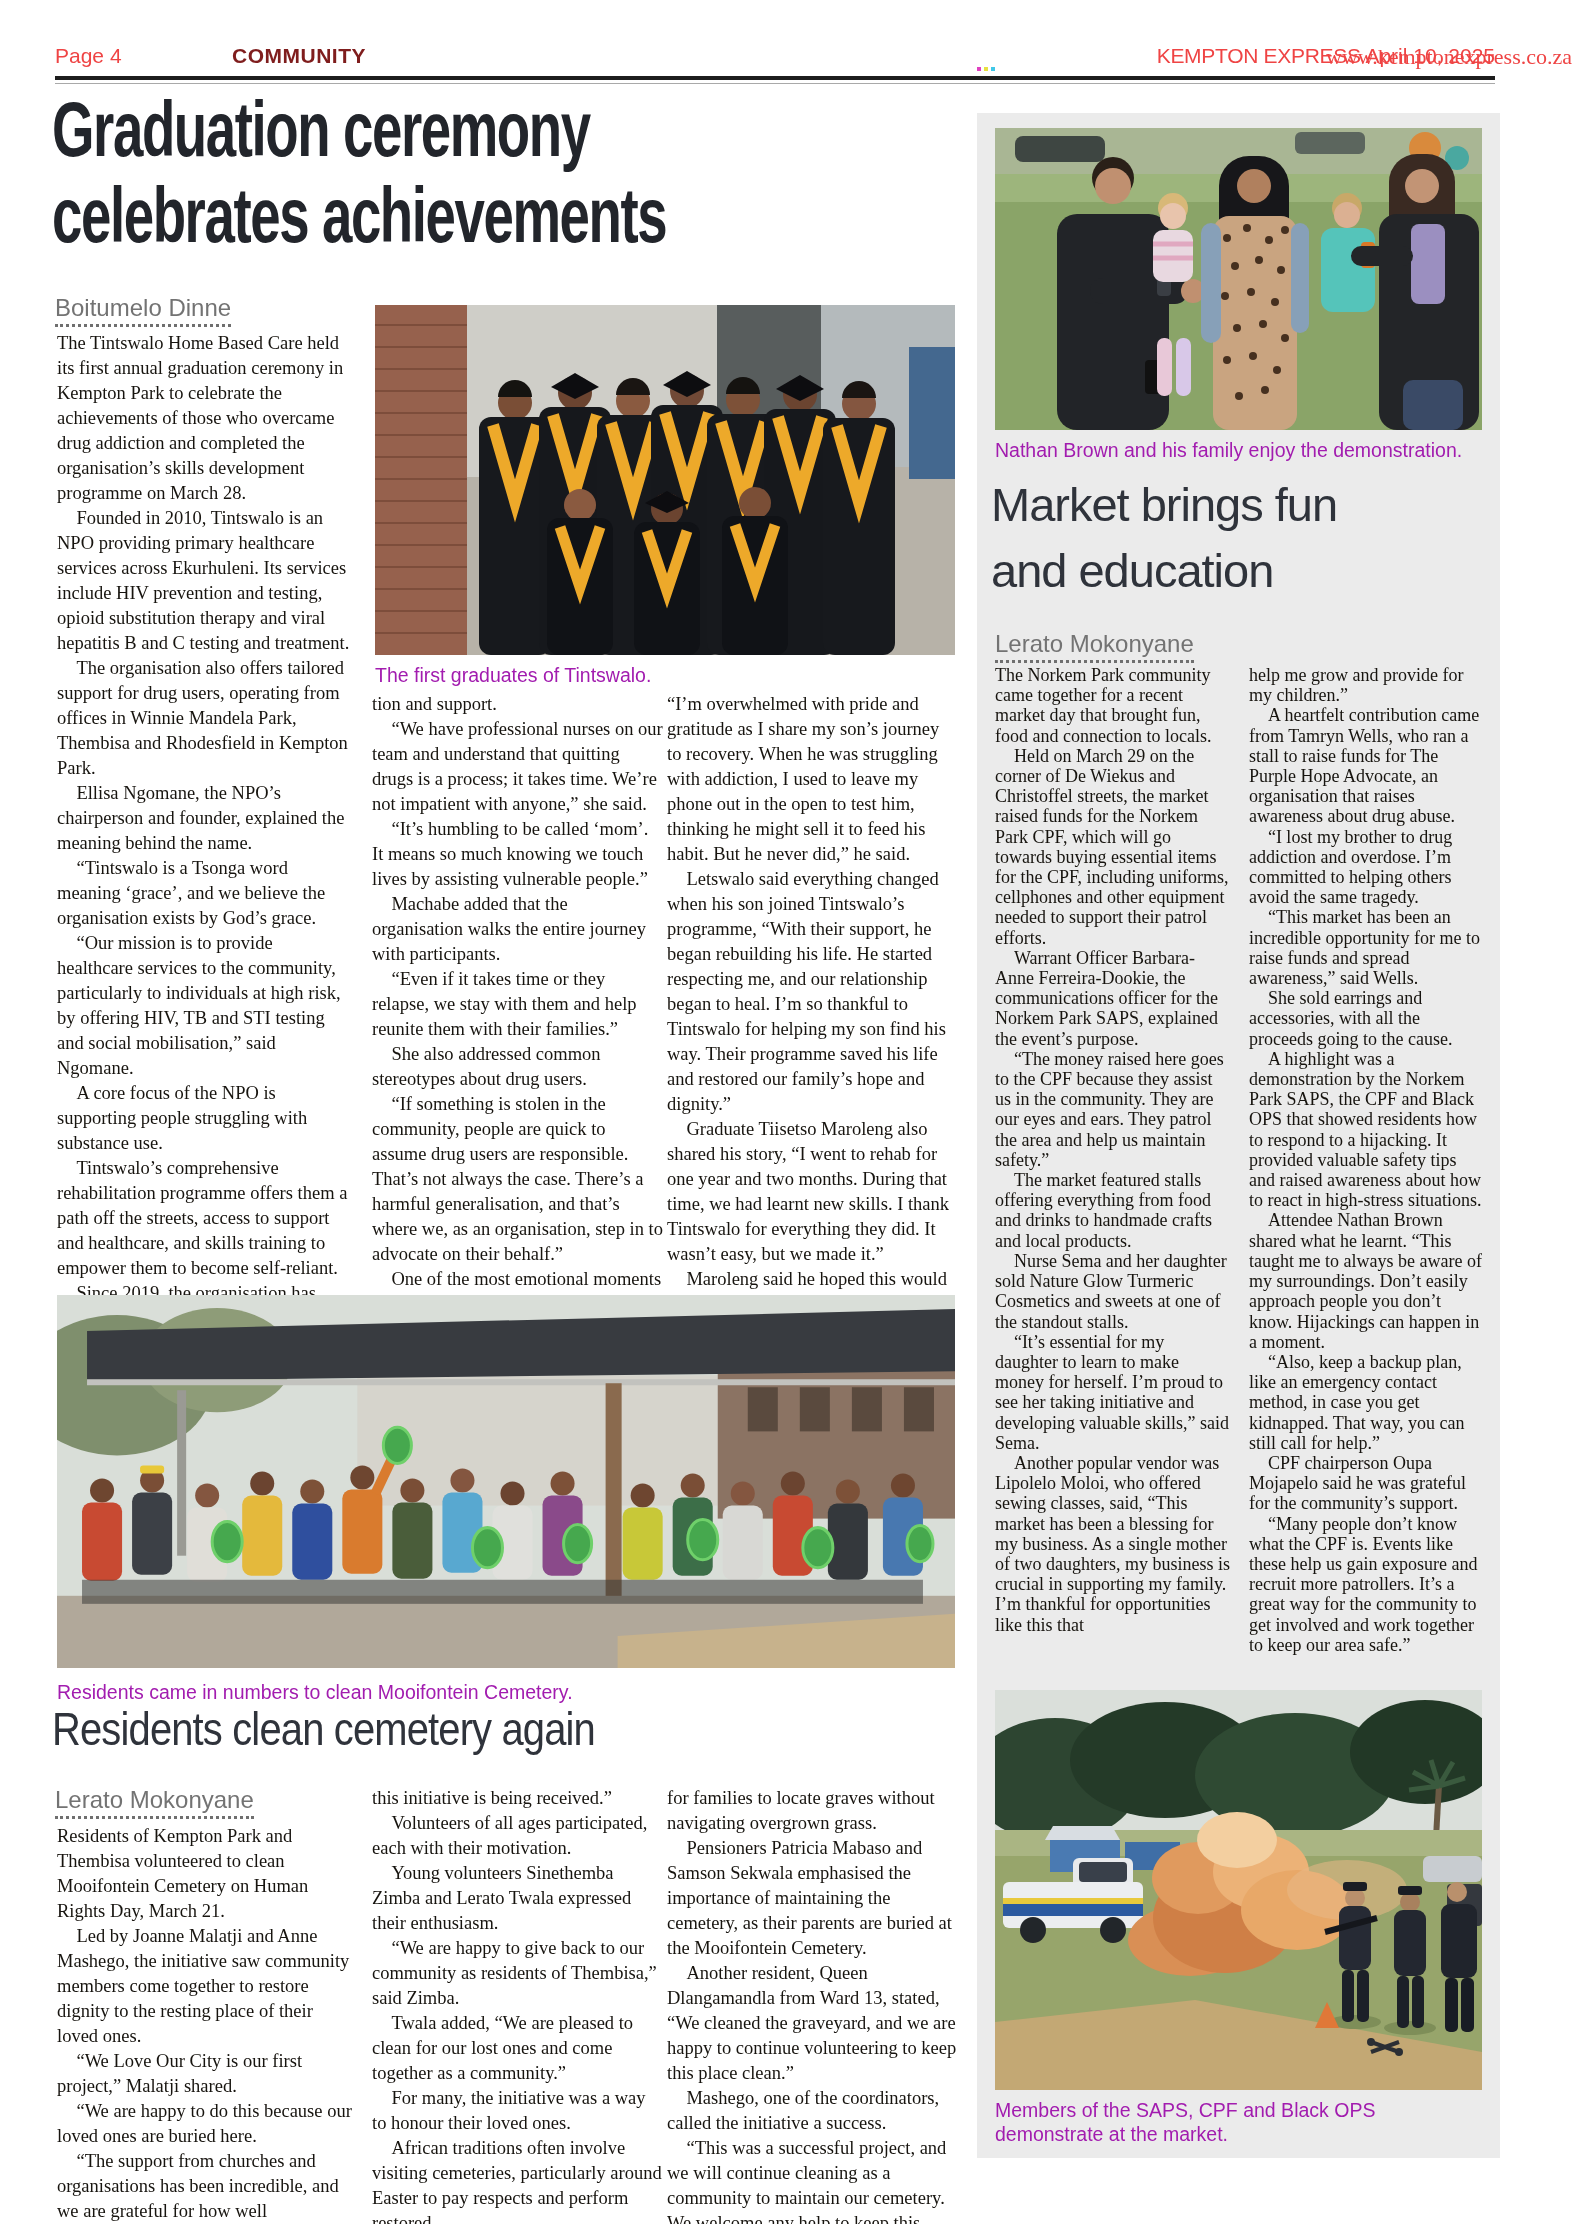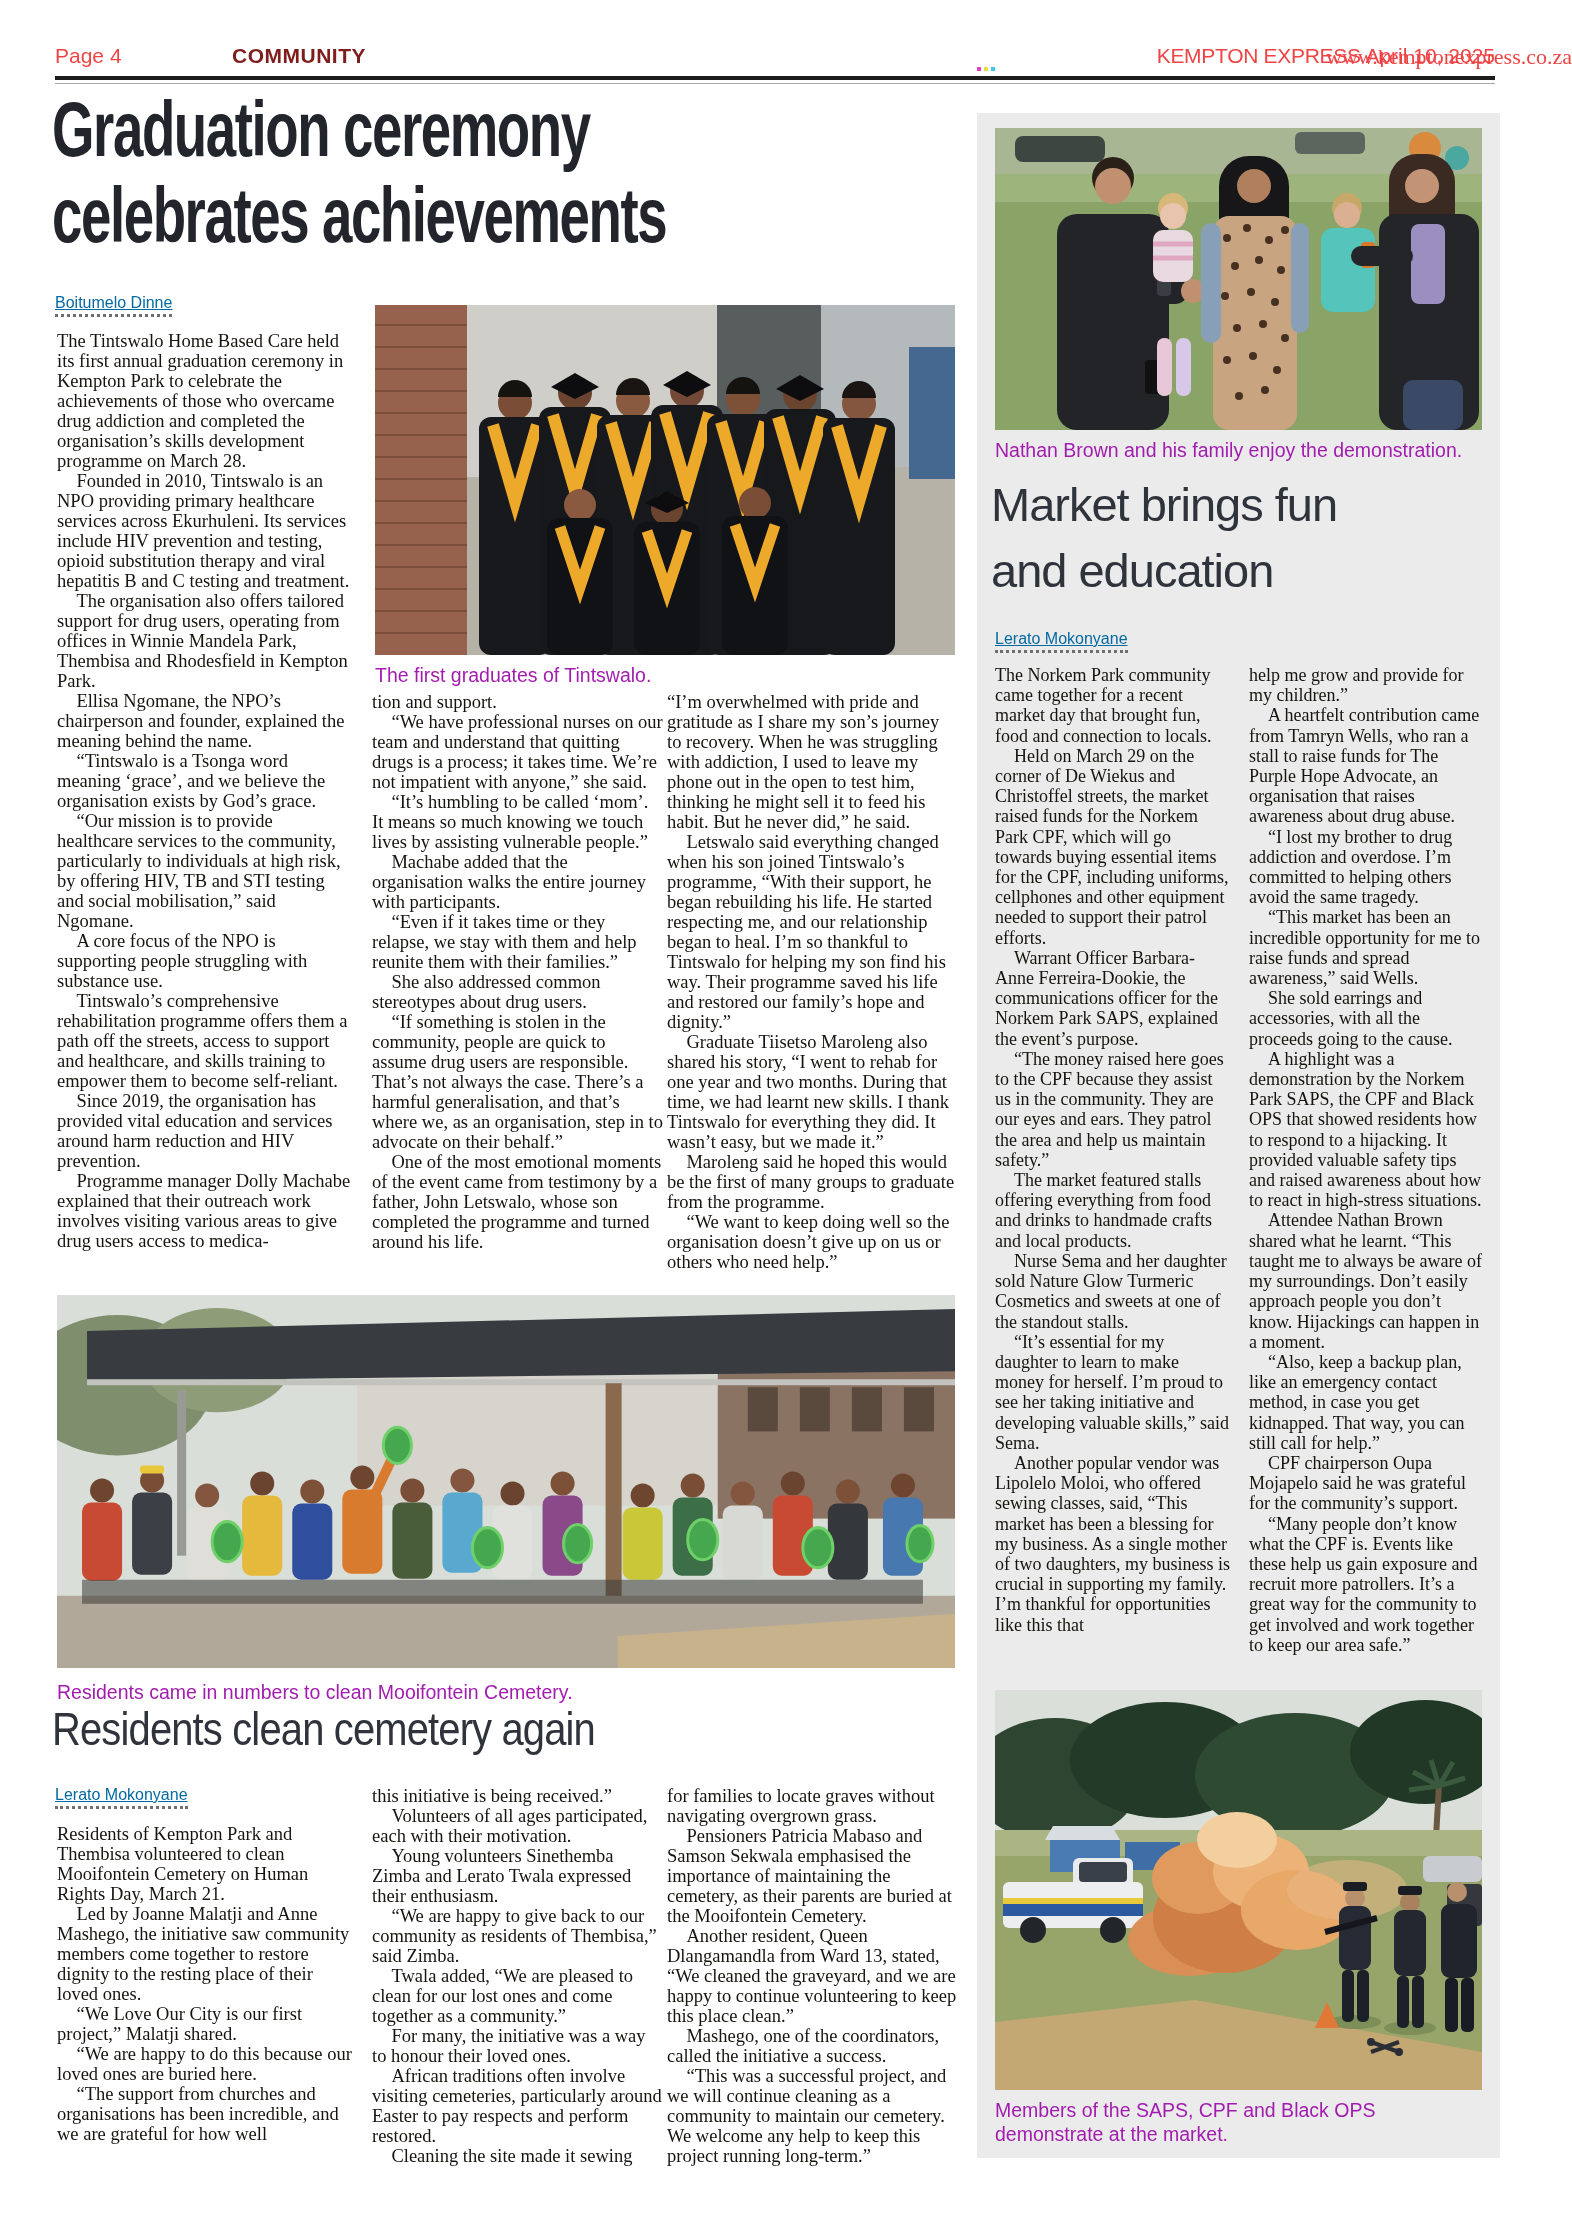--- a/index.html
+++ b/index.html
@@ -17,25 +17,25 @@
   .hrule{position:absolute;left:55px;right:77px;top:76px;height:4px;background:#1d1d1d;}
   .hrule2{position:absolute;left:55px;right:77px;top:83px;height:1px;background:#a9a9a9;}
   
   .h1-main{position:absolute;left:52px;top:86px;width:940px;font-weight:700;font-size:78px;
            line-height:86px;color:#22252b;letter-spacing:-2px;transform:scaleX(.70);
            transform-origin:0 0;white-space:nowrap;}
   .h2{position:absolute;font-weight:400;color:#2f333b;letter-spacing:-1px;}
   .h2-cem{left:52px;top:1703px;font-size:47px;line-height:52px;transform:scaleX(.85);
           transform-origin:0 0;white-space:nowrap;}
   .h2-market{left:991px;top:472px;font-size:47px;line-height:66px;width:500px;}
-  .byline{position:absolute;font-size:16px;color:#0369a1;padding-bottom:2px;
-          border-bottom:3px dotted #6f6f6f;white-space:nowrap;text-decoration:underline;}
+  .byline{position:absolute;font-size:24px;color:#737373;padding-bottom:2px;
+          border-bottom:3px dotted #6f6f6f;white-space:nowrap;}
   
   .col{position:absolute;overflow:hidden;font-family:"Liberation Serif",serif;
-       font-size:18.5px;line-height:20px;color:#17140f;text-align:left;}
+       font-size:18.5px;line-height:25px;color:#17140f;text-align:left;}
   .col p{margin:0;text-indent:1.05em;}
   .col p:first-child{text-indent:0;}
   .col-sm{font-size:18px;line-height:20.2px;}
   .g-col1{left:57px;top:331px;width:296px;height:975px;}
   .g-col2{left:372px;top:692px;width:291px;height:616px;}
   .g-col3{left:667px;top:692px;width:291px;height:616px;}
   .c-col1{left:57px;top:1824px;width:296px;height:400px;}
   .c-col2{left:372px;top:1786px;width:291px;height:438px;}
   .c-col3{left:667px;top:1786px;width:291px;height:438px;}
   .m-col1{left:995px;top:665px;width:236px;height:1012px;}

